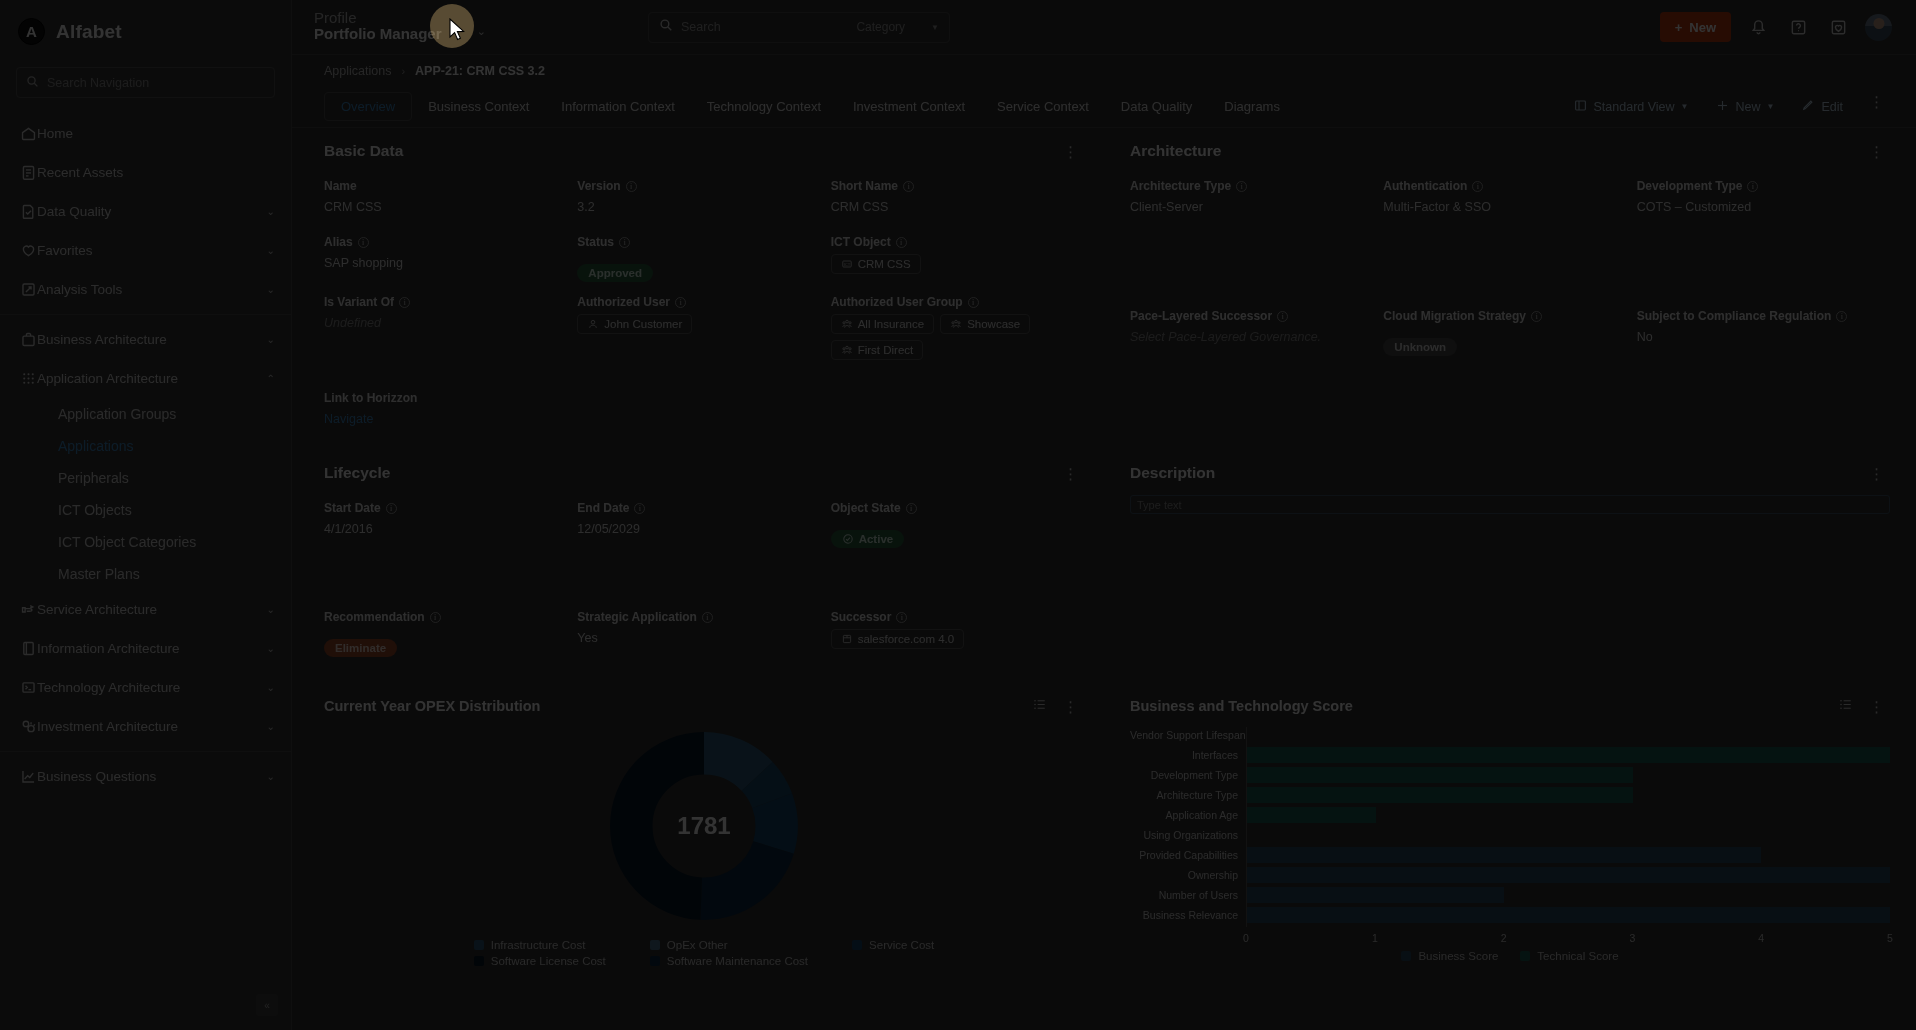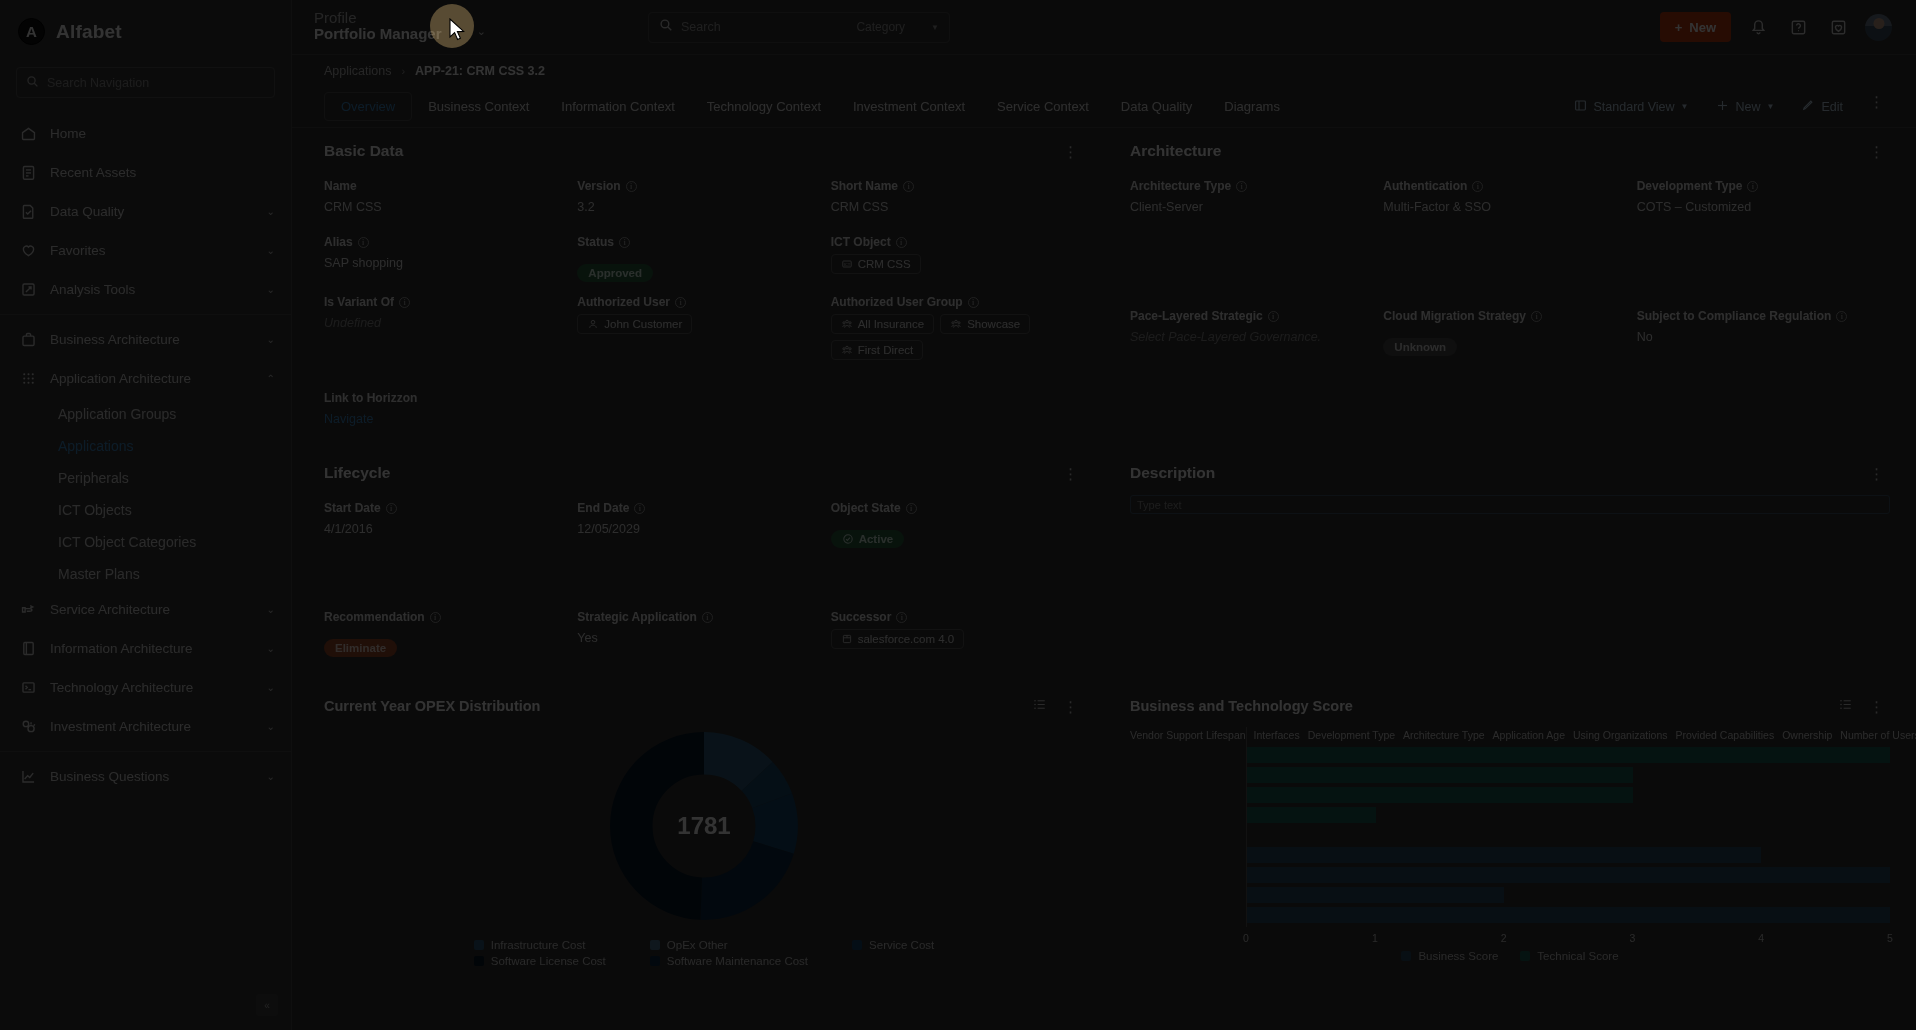--- a/index.html
+++ b/index.html
@@ -30,21 +30,21 @@
     border: 1px solid #000;
   }
   .brand-name { color: #fff; font-size: 19px; font-weight: 700; letter-spacing: .2px; }
   .nav-search {
     margin: 6px 16px 14px 16px; height: 31px; border: 1px solid #575757;
     border-radius: 4px; display: flex; align-items: center; gap: 8px; padding: 0 9px;
   }
   .nav-search .ph { color: #8e8e8e; font-size: 12.5px; }
   .nav-list { flex: 1; overflow: hidden; padding-top: 2px; }
   .nav-item {
-    height: 39px; display: flex; align-items: center; gap: 13px;
+    height: 39px; display: flex; align-items: center; 
     padding: 0 16px 0 19px; color: #d8d8d8; font-size: 13.5px; cursor: pointer; justify-content: center;
   }
   .nav-item .lbl { flex: 1; }
   .nav-item.active > .lbl { color: #3f8cc9; }
   .nav-item.sub { padding-left: 58px; font-size: 14px; color: #d2d2d2; height: 32px; }
   .nav-item.sub.active { color: #3f8cc9; }
   .nav-sep { height: 1px; background: #4d4d4d; margin: 5px 0; }
   .chev { color: #c9c9c9; font-size: 10px; }
   .icon-box { width: 18px; height: 18px; display:flex; align-items:center; justify-content:center; flex-shrink: 0;}
   .icon-box svg { width: 17px; height: 17px; stroke: #d8d8d8; fill: none; stroke-width: 1.6; }
@@ -165,21 +165,21 @@
   .donut { position: relative; width: 202px; height: 202px; }
   .donut .center {
     position: absolute; inset: 0; display: flex; align-items: center; justify-content: center;
     color: #fff; font-size: 24px; font-weight: 700;
   }
   .legend { display: grid; grid-template-columns: repeat(3, auto); gap: 4px 44px; margin-top: 12px; }
   .legend-item { display: flex; align-items: center; gap: 7px; color: #cccccc; font-size: 11.5px; }
   .sw { width: 10px; height: 10px; border-radius: 2px; flex-shrink:0; }
 
   .barchart { margin-top: 8px; display: flex; }
-  .bc-labels { width: 116px; display: flex; }
+  .bc-labels { width: 116px; display: flex; flex-direction: column; }
   .bc-labels .bl {
     height: 16px; margin-bottom: 4px; color: #d4d4d4; font-size: 10.5px;
     text-align: right; padding-right: 8px; line-height: 16px; white-space: nowrap;
   }
   .bc-plot { flex: 1; position: relative; border-left: 1px solid #5c5c5c; }
   .bc-rows { position: relative; }
   .bc-row { height: 16px; margin-bottom: 4px; position: relative; }
   .bc-bar { height: 16px; }
   .bc-axis { position: relative; height: 22px; margin-left: 116px; }
   .bc-tick { position: absolute; top: 5px; transform: translateX(-50%); color: #cfcfcf; font-size: 10.5px; }
@@ -635,21 +635,21 @@
                   <span>Development Type</span>
                   <span class="finfo">i</span>
                 </div>
               <div class="fvalue">COTS – Customized</div>
             </div>
           </div>
 
           <div class="fgrid" style="margin-top:74px">
             <div class="field">
               <div class="flabel">
-                  <span>Pace-Layered Strategic</span>
+                  <span>Pace-Layered Successor</span>
                   <span class="finfo">i</span>
                 </div>
               <div class="fvalue muted">Select Pace-Layered Governance.</div>
             </div>
             <div class="field">
               <div class="flabel">
                   <span>Cloud Migration Strategy</span>
                   <span class="finfo">i</span>
                 </div>
               <div class="pill grey">Unknown</div>

